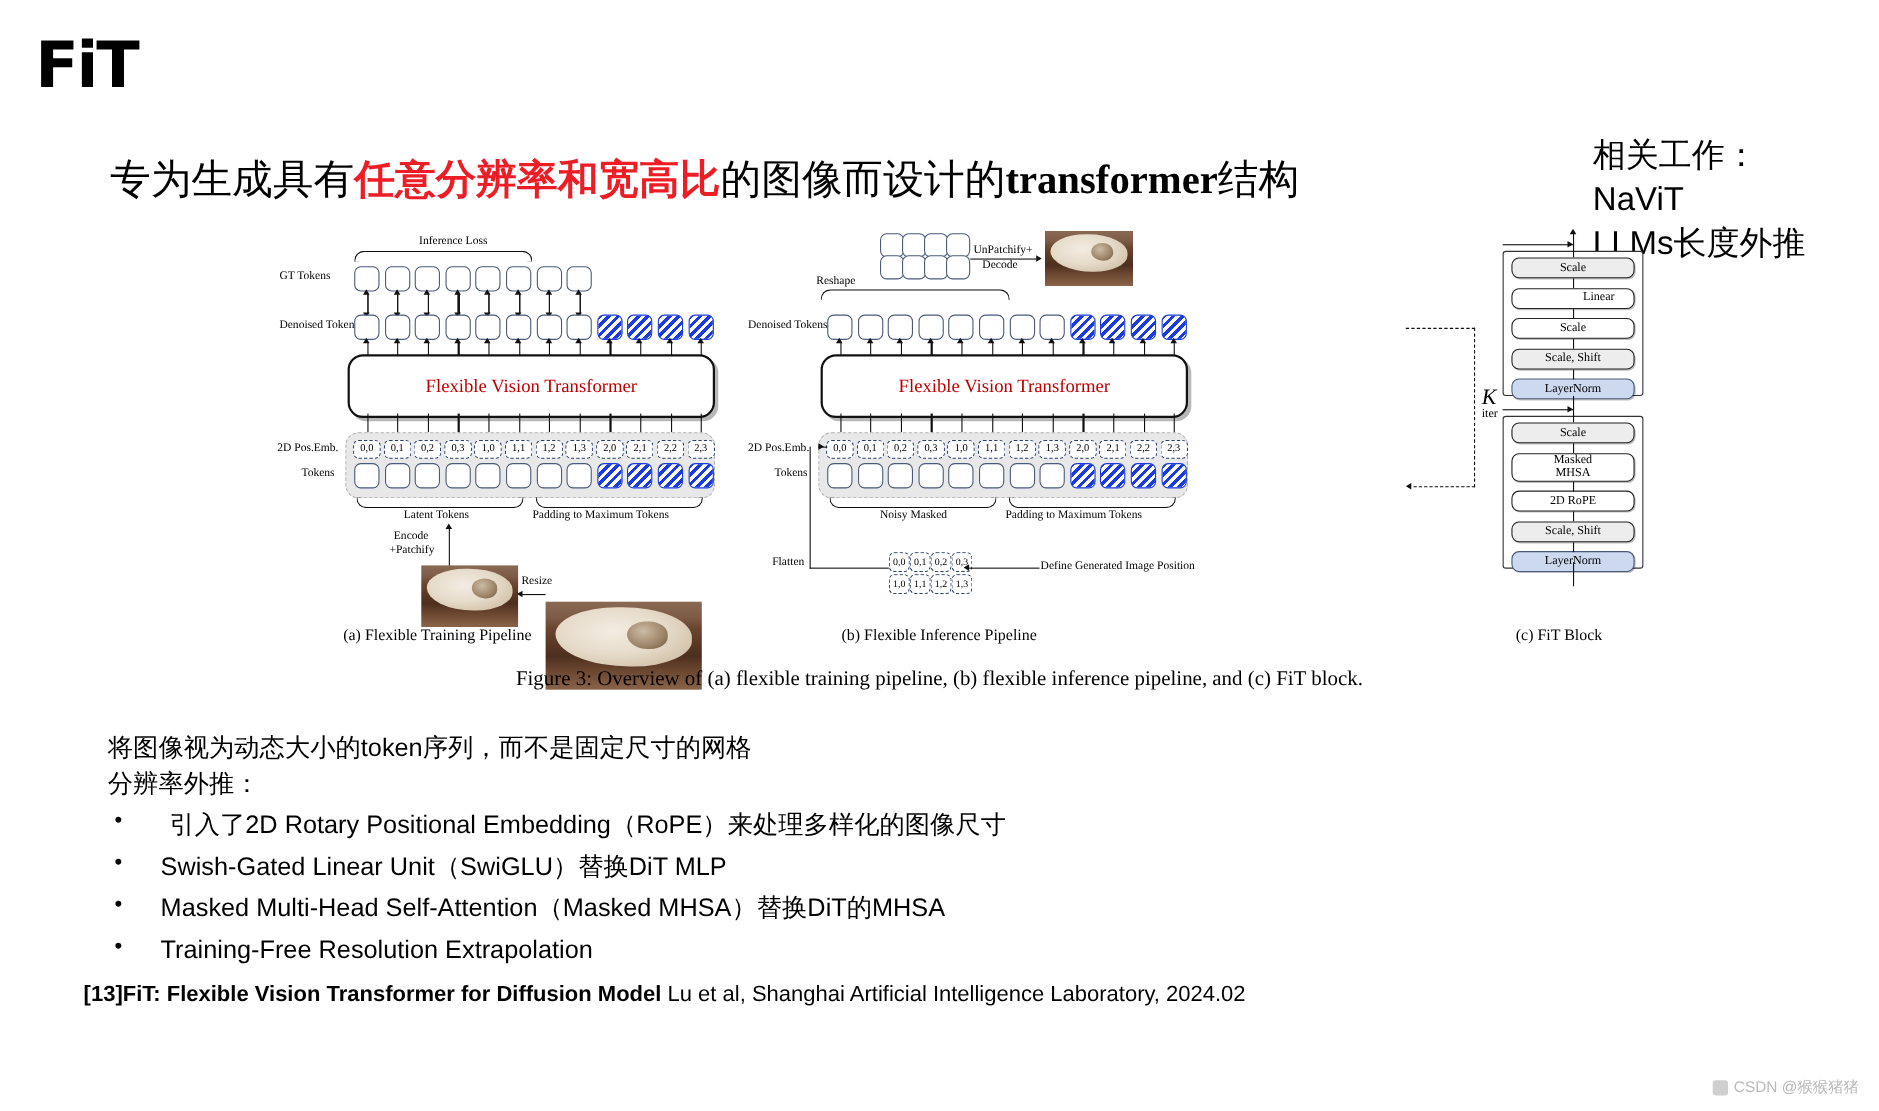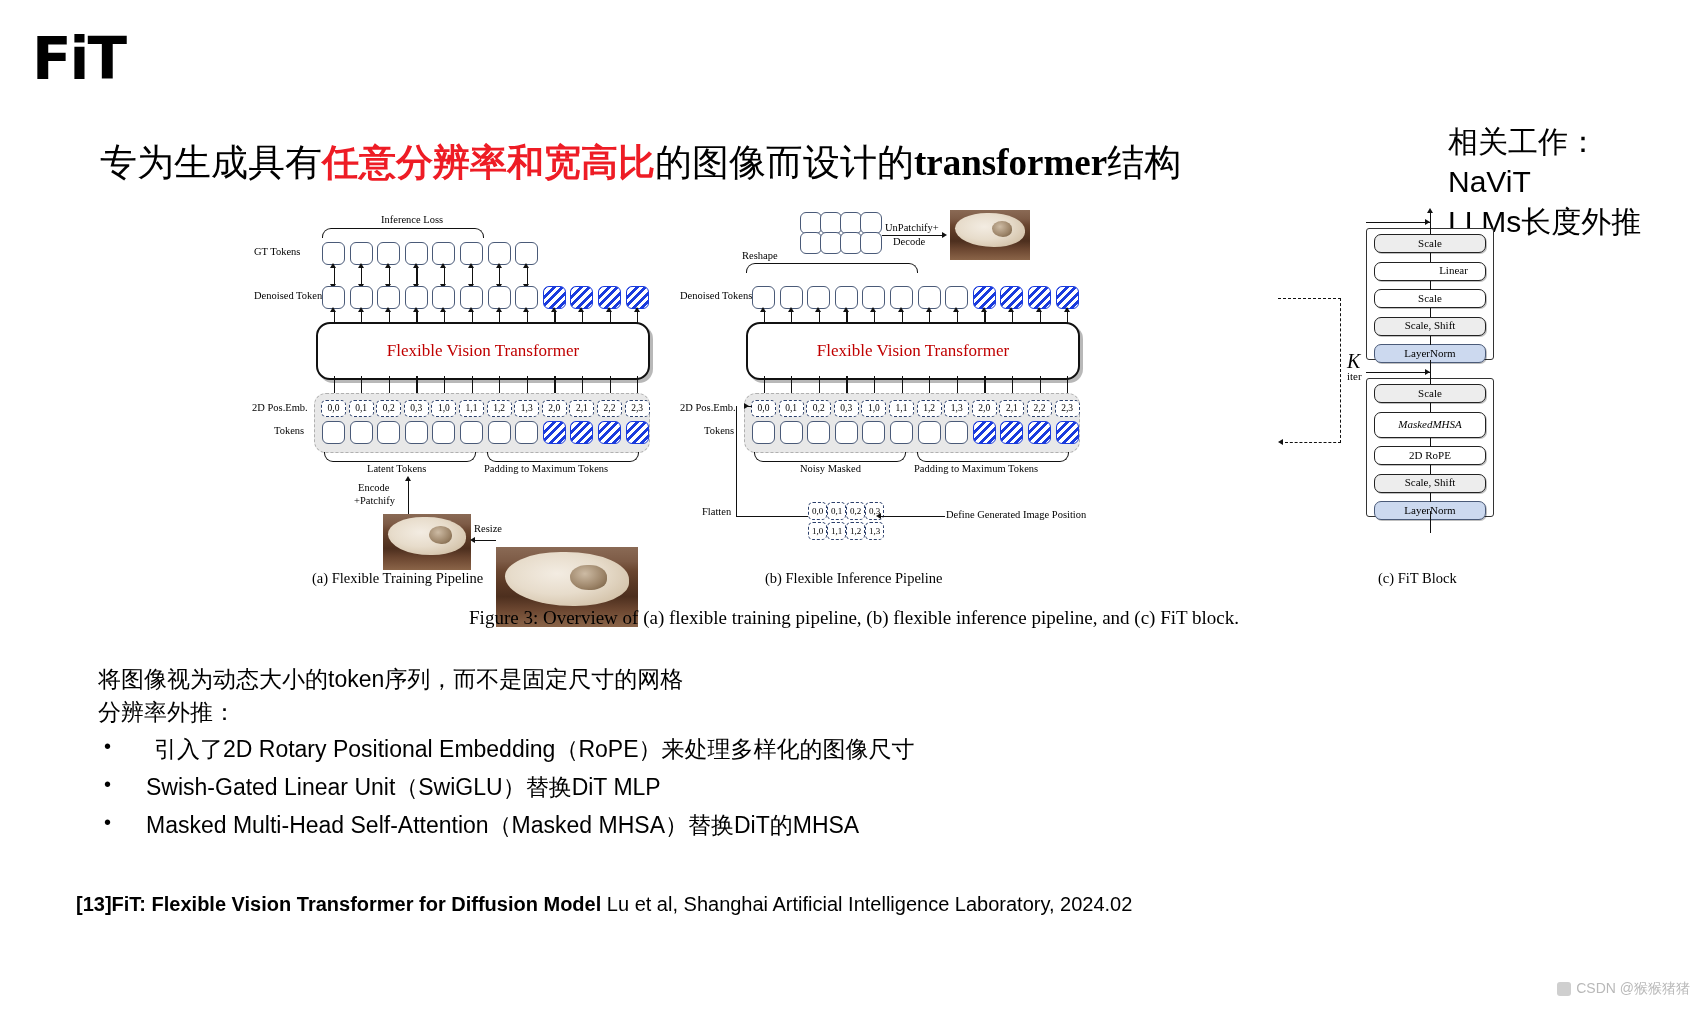--- a/index.html
+++ b/index.html
@@ -664,21 +664,21 @@
           <span>Scale, Shift</span>
         </div>
         <div class="fb-row blue" style="top: 134px;">
           <span>LayerNorm</span>
         </div>
       </div>
     <div id="fb-rows-lower">
         <div class="fb-row gray" style="top: 174px;">
           <span>Scale</span>
         </div>
-        <div class="fb-row tall" style="top: 201.5px; flex-direction: row; font-style: italic;">
+        <div class="fb-row tall" style="top: 201.5px; flex-direction: column;">
           <div>Masked</div>
           <div>MHSA</div>
         </div>
         <div class="fb-row" style="top: 236px;">
           <span>2D RoPE</span>
         </div>
         <div class="fb-row gray" style="top: 263.5px;">
           <span>Scale, Shift</span>
         </div>
         <div class="fb-row blue" style="top: 291px;">
@@ -709,20 +709,21 @@
 
 <div id="fig-caption">Figure 3: Overview of (a) flexible training pipeline, (b) flexible inference pipeline, and (c) FiT block.</div>
 
 <div id="body-text">
   <p class="para">将图像视为动态大小的token序列，而不是固定尺寸的网格</p>
   <p class="para">分辨率外推：</p>
   <ul class="bullets">
     <li class="b-ind">引入了2D Rotary Positional Embedding（RoPE）来处理多样化的图像尺寸</li>
     <li>Swish-Gated Linear Unit（SwiGLU）替换DiT MLP</li>
     <li>Masked Multi-Head Self-Attention（Masked MHSA）替换DiT的MHSA</li>
+    <li>Training-Free Resolution Extrapolation</li>
   </ul>
 </div>
 
 <div id="footer">
   <span class="strong">[13]FiT: Flexible Vision Transformer for Diffusion Model</span><span> Lu et al, Shanghai Artificial Intelligence Laboratory, 2024.02</span>
 </div>
 
 <div id="watermark">
   <span class="wm-badge"></span>
   <span>CSDN @猴猴猪猪</span>

